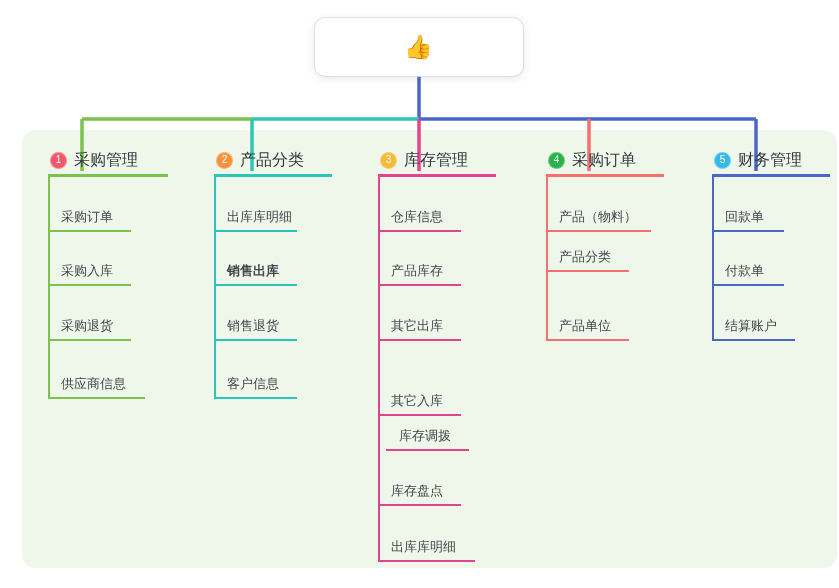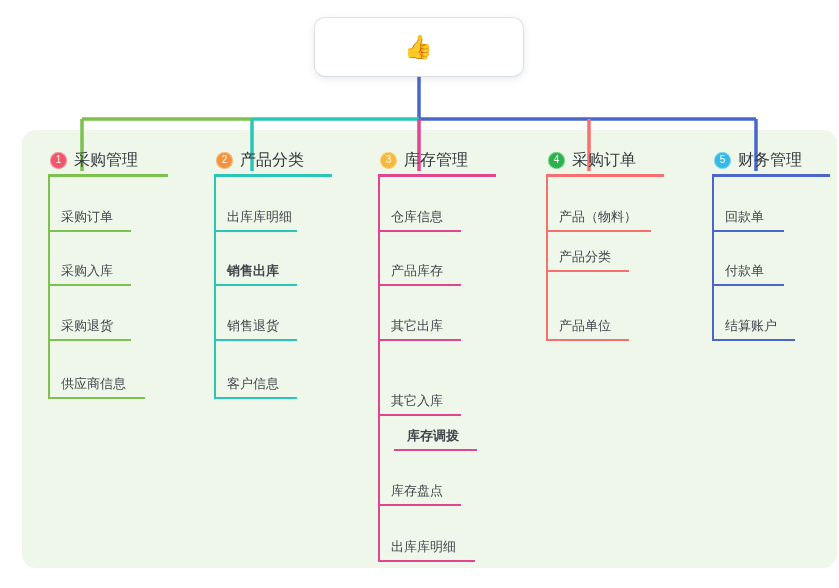--- a/index.html
+++ b/index.html
@@ -125,21 +125,21 @@
         <div class="col-head" style="position: absolute; left: 0px; top: 148px;">
           <span class="badge" style="background: rgb(246, 185, 59);">3</span>
           <span class="col-title">库存管理</span>
         </div>
         <div style="position: absolute; left: 18px; top: 174px; width: 118px; height: 3px; background: rgb(224, 69, 143);"></div>
         <div style="position: absolute; left: 18px; top: 174px; width: 2px; height: 386px; background: rgb(224, 69, 143);"></div>
         <div class="leaf" style="position: absolute; left: 0px; top: 208px;"><span class="leaf-text">仓库信息</span><div style="position: absolute; left: 18px; top: 22px; width: 83px; height: 2px; background: rgb(224, 69, 143);"></div></div>
         <div class="leaf" style="position: absolute; left: 0px; top: 262px;"><span class="leaf-text">产品库存</span><div style="position: absolute; left: 18px; top: 22px; width: 83px; height: 2px; background: rgb(224, 69, 143);"></div></div>
         <div class="leaf" style="position: absolute; left: 0px; top: 317px;"><span class="leaf-text">其它出库</span><div style="position: absolute; left: 18px; top: 22px; width: 83px; height: 2px; background: rgb(224, 69, 143);"></div></div>
         <div class="leaf" style="position: absolute; left: 0px; top: 392px; text-align: center;"><span class="leaf-text">其它入库</span><div style="position: absolute; left: 18px; top: 22px; width: 83px; height: 2px; background: rgb(224, 69, 143);"></div></div>
-        <div class="leaf" style="position: absolute; left: 16px; top: 427px; font-weight: bold;"><span class="leaf-text">库存调拨</span><div style="position: absolute; left: 18px; top: 22px; width: 83px; height: 2px; background: rgb(224, 69, 143);"></div></div>
+        <div class="leaf" style="position: absolute; left: 8px; top: 427px;"><span class="leaf-text">库存调拨</span><div style="position: absolute; left: 18px; top: 22px; width: 83px; height: 2px; background: rgb(224, 69, 143);"></div></div>
         <div class="leaf" style="position: absolute; left: 0px; top: 482px;"><span class="leaf-text">库存盘点</span><div style="position: absolute; left: 18px; top: 22px; width: 83px; height: 2px; background: rgb(224, 69, 143);"></div></div>
         <div class="leaf" style="position: absolute; left: 0px; top: 538px;"><span class="leaf-text">出库库明细</span><div style="position: absolute; left: 18px; top: 22px; width: 97px; height: 2px; background: rgb(224, 69, 143);"></div></div>
       </div>
       <div class="col" style="left: 528px; top: 0px;">
         <div class="col-head" style="position: absolute; left: 0px; top: 148px;">
           <span class="badge" style="background: rgb(43, 178, 76);">4</span>
           <span class="col-title">采购订单</span>
         </div>
         <div style="position: absolute; left: 18px; top: 174px; width: 118px; height: 3px; background: rgb(244, 113, 111);"></div>
         <div style="position: absolute; left: 18px; top: 174px; width: 2px; height: 165px; background: rgb(244, 113, 111);"></div>

